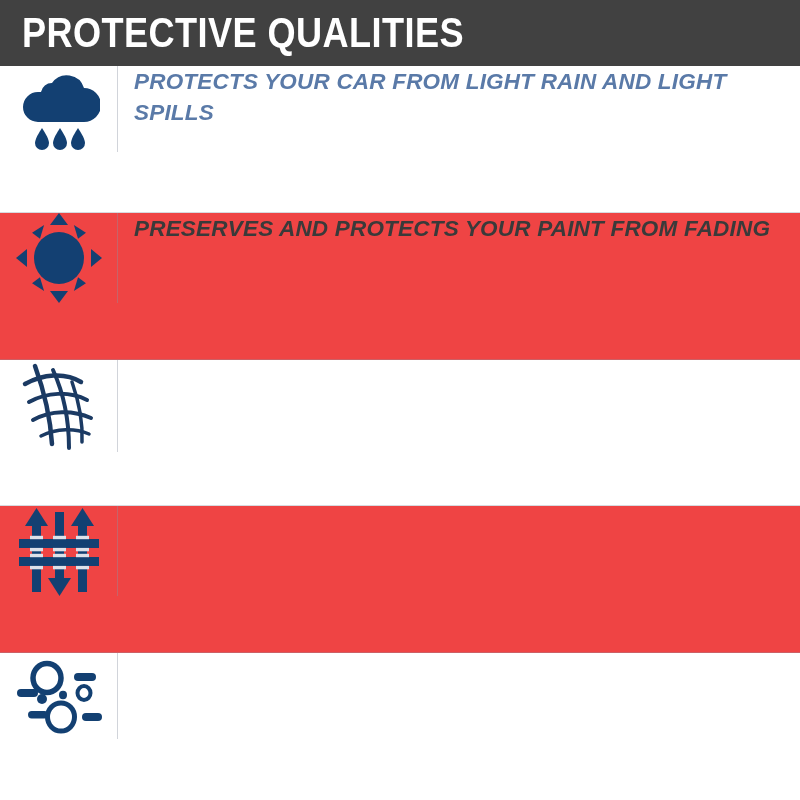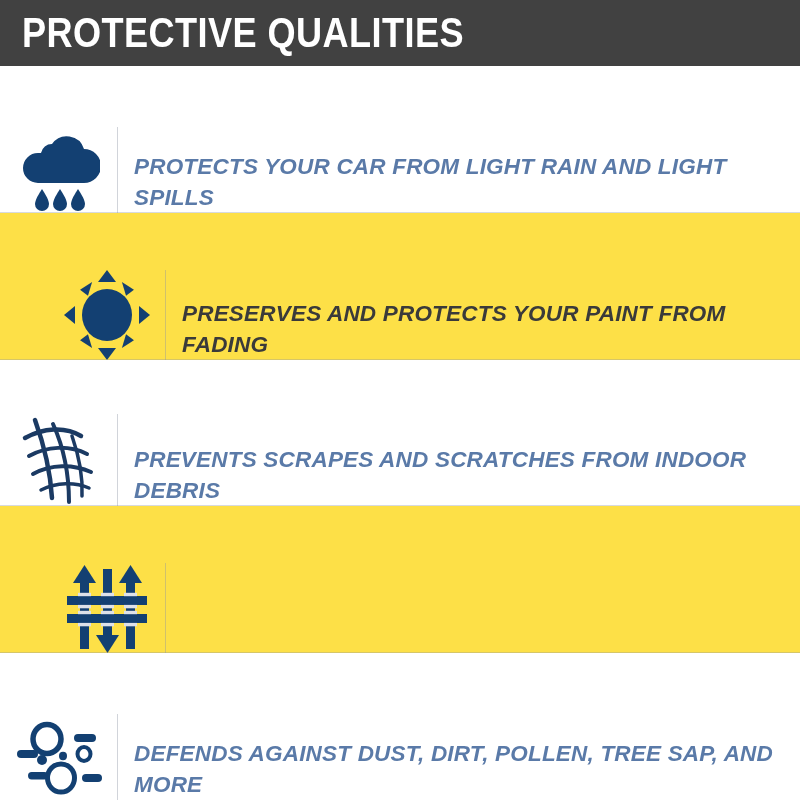--- a/index.html
+++ b/index.html
@@ -46,27 +46,26 @@
 
   
   .rows {
     flex: 1 1 auto;
     display: flex;
     flex-direction: column;
   }
   .row {
     flex: 1 1 0;
     display: flex;
-    align-items: flex-end;
+    align-items: flex-start;
     position: relative;
     min-height: 0;
   }
   .row.alt {
-    background: #fde047;
-    padding-left: 48px;
+    background: #ef4444;
   }
   .row.plain {
     background: #ffffff;
   }
   .row::after {
     content: "";
     position: absolute;
     left: 0;
     right: 0;
     bottom: 0;
@@ -173,23 +172,20 @@
           <svg width="84" height="92" viewBox="0 0 84 92" fill="none" stroke="#1b3a63" stroke-linecap="round" stroke-width="4">
             <path d="M18 6 C26 28 33 52 35 84" stroke-width="4.5"></path>
             <path d="M36 10 C46 32 52 58 52 88" stroke-width="4"></path>
             <path d="M55 22 C62 42 66 62 65 82" stroke-width="3.5"></path>
             <path d="M8 24 C26 14 48 12 64 22" stroke-width="4.5"></path>
             <path d="M12 42 C30 32 52 31 70 40" stroke-width="4"></path>
             <path d="M16 60 C34 50 56 50 74 58" stroke-width="4"></path>
             <path d="M24 76 C40 68 58 68 72 74" stroke-width="3.5"></path>
           </svg>
         </span>
-      </div>
-      <div class="text-cell">
-        <div class="feature-text text-blue">PREVENTS SCRAPES AND SCRATCHES FROM INDOOR DEBRIS</div>
       </div>
     </div>
 
     <div class="row alt">
       <div class="icon-cell">
         <span>
           <svg width="84" height="90" viewBox="0 0 84 90" fill="none">
             <g fill="#134072">
 
               <rect x="2" y="33" width="80" height="9"></rect>
@@ -237,20 +233,17 @@
               <ellipse cx="28" cy="46" rx="5" ry="5"></ellipse>
               <ellipse cx="49" cy="42" rx="4" ry="4.2"></ellipse>
               <rect x="60" y="20" width="22" height="8" rx="4"></rect>
               <rect x="3" y="36" width="21" height="8" rx="4"></rect>
               <rect x="14" y="58" width="20" height="7.5" rx="3.7"></rect>
               <rect x="68" y="60" width="20" height="8" rx="4"></rect>
             </g>
           </svg>
         </span>
       </div>
-      <div class="text-cell">
-        <div class="feature-text text-blue">DEFENDS AGAINST DUST, DIRT, POLLEN, TREE SAP, AND MORE</div>
-      </div>
     </div>
 
 
   </div>
 </div>
 
 </body></html>

